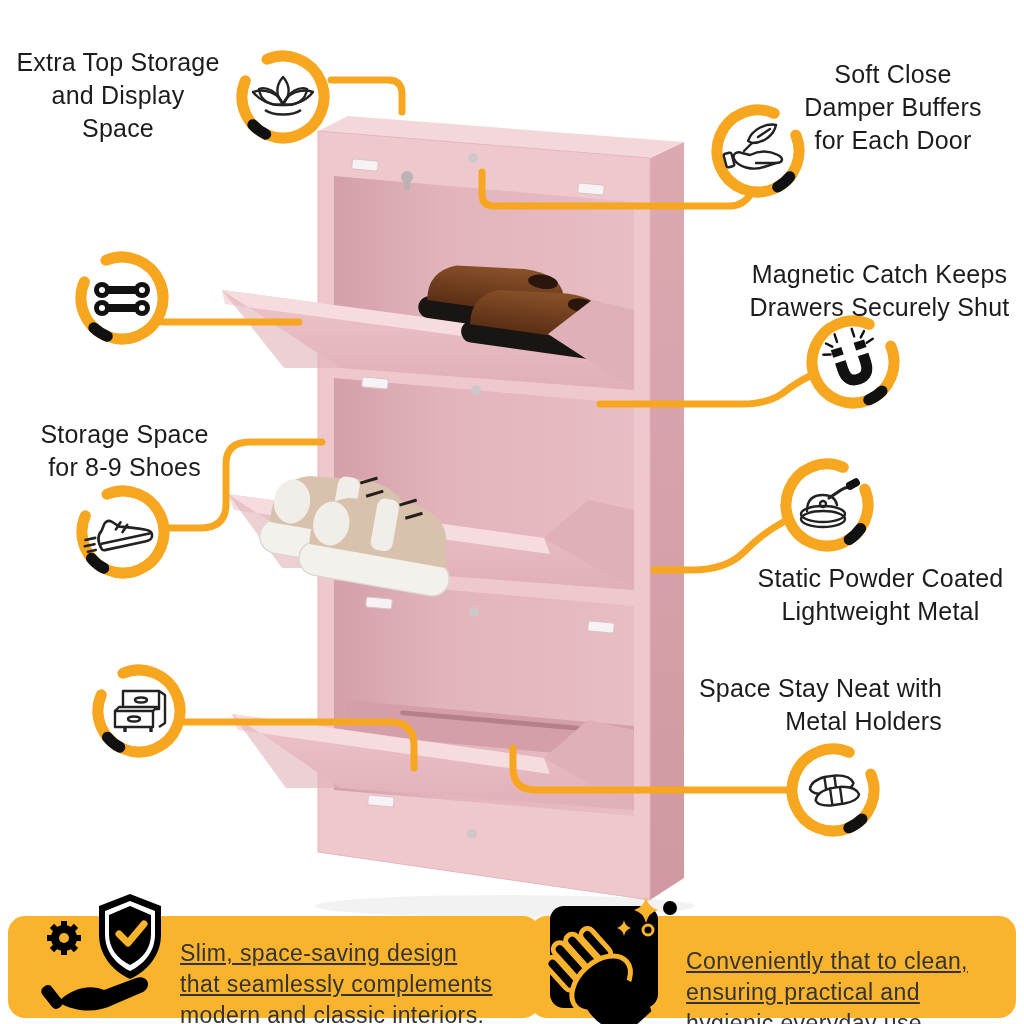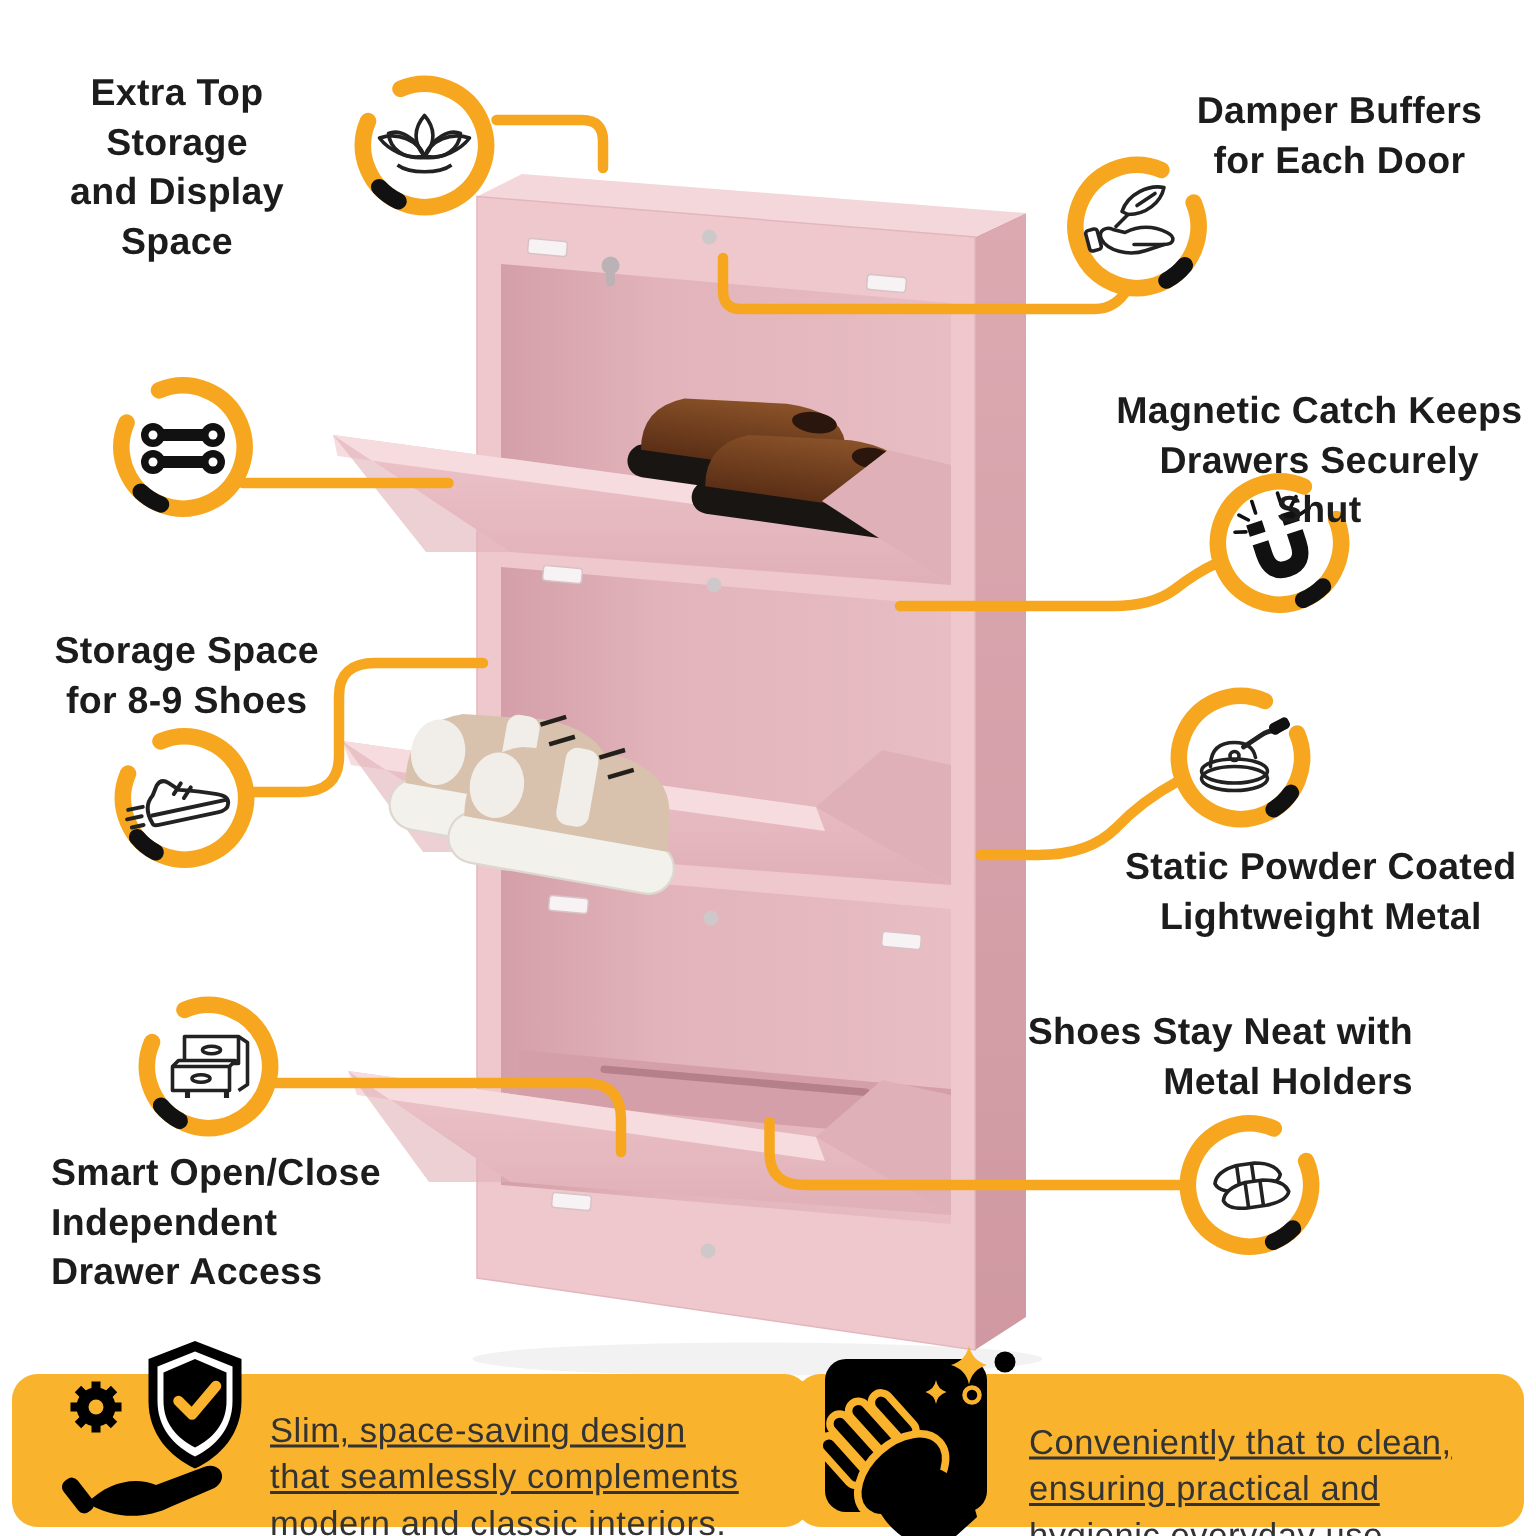--- a/index.html
+++ b/index.html
@@ -1,19 +1,19 @@
 <!DOCTYPE html>
 <html style="--accent: #F7A71F; --accent-soft: #F9B32C; --ink: #1C1C1C; --pink-top: #F4D7DA; --pink-front: #EFC8CD; --pink-side: #D8A6AE; --pink-interior: #E5B8BF; --pink-interior-dark: #D49FA8; --pink-tray: #EAC0C6; --pink-tray-deep: #DFB0B8; --pink-lip: #F6DCDF; --hardware: #C9C2C6; --sole-black: #191512; --sneaker-beige: #D8C2AE; --sneaker-white: #F3F1EC;"><head>
 <meta charset="utf-8">
 <style>
   html,body{margin:0;padding:0;background:#fff;}
   #canvas{position:relative;width:1024px;height:1024px;background:#fff;overflow:hidden;
           font-family:"Liberation Sans",sans-serif;}
   .abs{position:absolute;}
-  .callout-label{position:absolute;color:#1c1c1c;font-size:25px;font-weight:700;
+  .callout-label{position:absolute;color:#1c1c1c;font-size:25px;font-weight:400;
                  line-height:1.32;letter-spacing:.2px;}
   .callout-label .ln{display:block;}
   .t-center{text-align:center;} .t-left{text-align:left;} .t-right{text-align:right;}
   .badge{position:absolute;width:100px;height:100px;}
   .badge svg{display:block;width:100%;height:100%;}
   .footer-bar{position:absolute;top:916px;height:102px;background:var(--accent-soft);border-radius:17px;}
   .footer-text{position:absolute;color:#333;font-size:23px;font-weight:400;
                line-height:1.34;letter-spacing:.4px;}
   .footer-text .ln{display:block;text-decoration:underline;}
 </style>
@@ -264,48 +264,44 @@
       </g>
     </svg>
   </div>
 
   <div class="callout-label t-center" style="left:14px;top:46px;width:208px">
     <span class="ln">Extra Top Storage</span>
     <span class="ln">and Display Space</span>
   </div>
 
   <div class="callout-label t-center" style="left:788px;top:58px;width:210px">
+    <span class="ln">Soft Close</span>
     <span class="ln">Damper Buffers</span>
     <span class="ln">for Each Door</span>
   </div>
 
 
   <div class="callout-label t-center" style="left:742px;top:258px;width:275px">
     <span class="ln">Magnetic Catch Keeps</span>
     <span class="ln">Drawers Securely Shut</span>
   </div>
 
   <div class="callout-label t-center" style="left:22px;top:418px;width:205px">
     <span class="ln">Storage Space</span>
     <span class="ln">for 8-9 Shoes</span>
   </div>
 
   <div class="callout-label t-center" style="left:748px;top:562px;width:265px">
     <span class="ln">Static Powder Coated</span>
     <span class="ln">Lightweight Metal</span>
   </div>
 
-  <div class="callout-label t-left" style="left:34px;top:766px;width:260px">
-    <span class="ln">Smart Open/Close</span>
-    <span class="ln">Independent</span>
-    <span class="ln">Drawer Access</span>
-  </div>
 
   <div class="callout-label t-right" style="left:660px;top:672px;width:282px">
-    <span class="ln">Shoes Stay Neat with</span>
+    <span class="ln">Space Stay Neat with</span>
     <span class="ln">Metal Holders</span>
   </div>
 
   <div class="footer-bar" style="left:8px;width:532px"></div>
   <div class="footer-bar" style="left:530px;width:486px"></div>
 
   <svg class="abs" style="left:30px;top:886px" width="140" height="140" viewBox="0 0 140 140">
     <g fill="#000">
       <rect x="31" y="35" width="6" height="34" transform="rotate(0 34 52)"></rect>
       <rect x="31" y="35" width="6" height="34" transform="rotate(45 34 52)"></rect>

